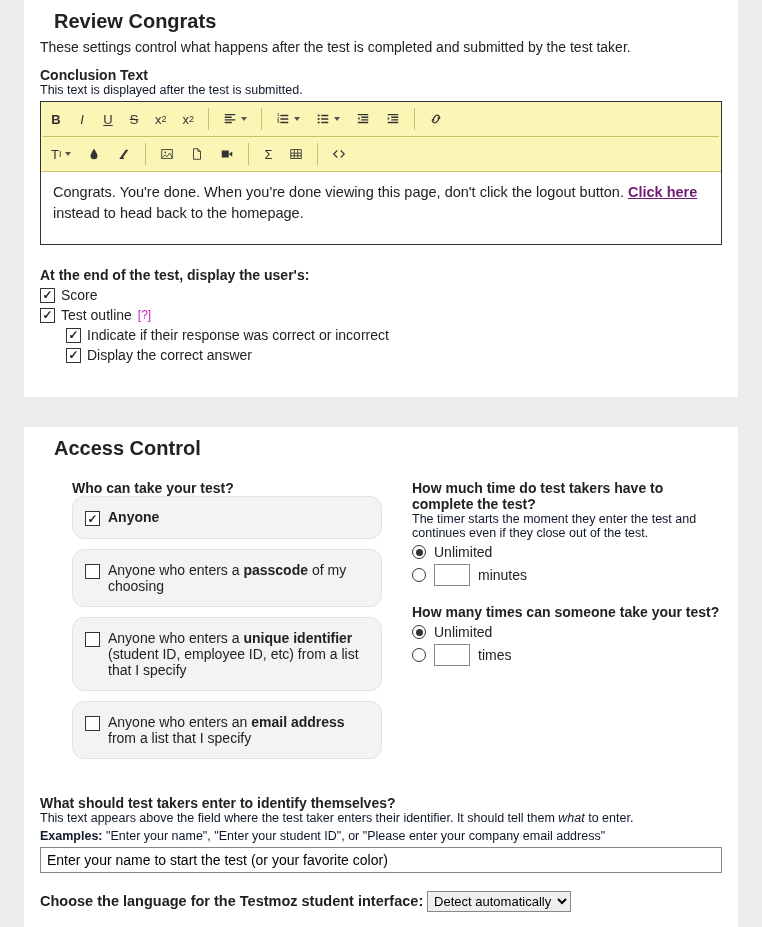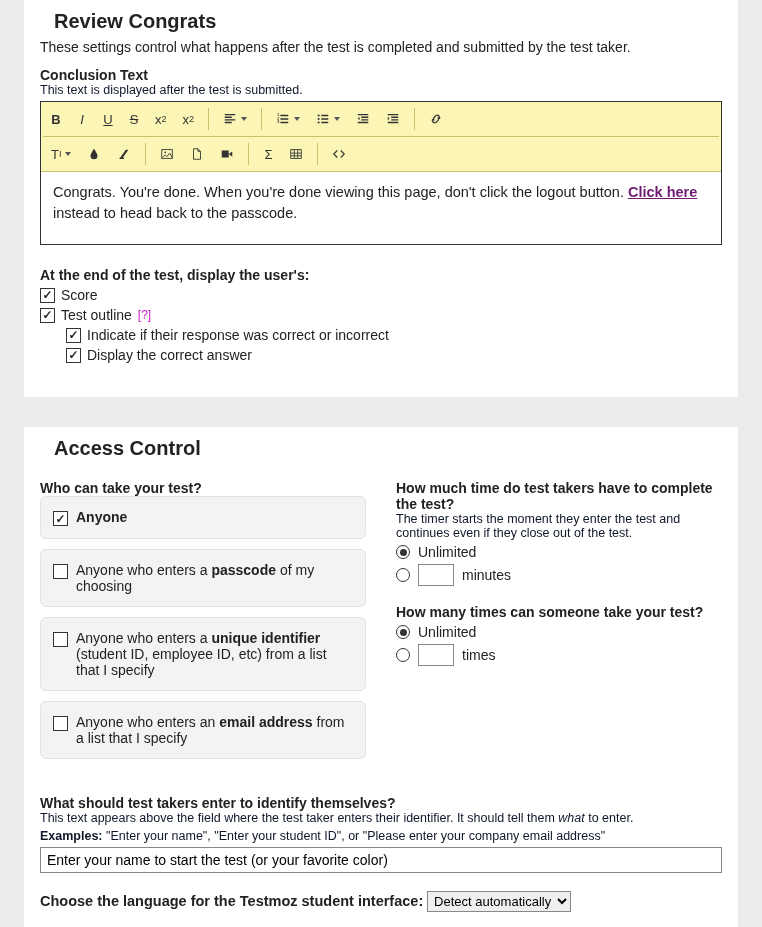--- a/index.html
+++ b/index.html
@@ -127,21 +127,21 @@
   }
   
   .two-col {
     display: flex;
     gap: 30px;
   }
   .col { flex: 1; }
   .opt-card {
     background: #f3f3f3;
     border: 1px solid #e2e2e2;
-    border-radius: 6px;
+    border-radius: 12px;
     padding: 12px 12px;
     margin-bottom: 10px;
     font-size: 14px;
     cursor: pointer;
   }
   .opt-card .chk-box { flex-shrink:0; margin-top:2px;}
   .opt-card-row {
     display:flex;
     align-items:flex-start;
     gap:8px;
@@ -304,21 +304,21 @@
         </span>
         <span class="sep"></span>
         <span class="tbtn">
           <svg viewBox="0 0 16 16">
               <path d="M6 4L2 8l4 4M10 4l4 4-4 4" stroke="#333" stroke-width="1.3" fill="none"></path>
             </svg>
         </span>
       </div>
     </div>
     <div class="editor-content">
-      <span>Congrats. You're done. When you're done viewing this page, don't click the logout button. </span><a href="#">Click here</a><span> instead to head back to the passcode.</span>
+      <span>Congrats. You're done. When you're done viewing this page, don't click the logout button. </span><a href="#">Click here</a><span> instead to head back to the homepage.</span>
     </div>
   </div>
 
   <p class="field-label" style="margin-top:22px;">At the end of the test, display the user's:</p>
   <div class="chk-line">
     <span class="chk-box checked"></span>
     <span>Score</span>
   </div>
   <div class="chk-line">
     <span class="chk-box checked"></span>
@@ -331,21 +331,21 @@
   </div>
   <div class="chk-line sub-chk">
     <span class="chk-box checked"></span>
     <span>Display the correct answer</span>
   </div>
 </div>
 
 <div class="panel">
   <h2 class="panel-title">Access Control</h2>
 
-  <div class="two-col" style="margin-top:16px;">
+  <div class="two-col" style="margin-top:16px;margin-left:32px;">
     <div class="col">
       <p class="field-label" style="margin-top:0;">Who can take your test?</p>
 
       <div class="opt-card">
         <div class="opt-card-row">
           <span class="chk-box checked"></span>
           <span><b>Anyone</b></span>
         </div>
       </div>
 

